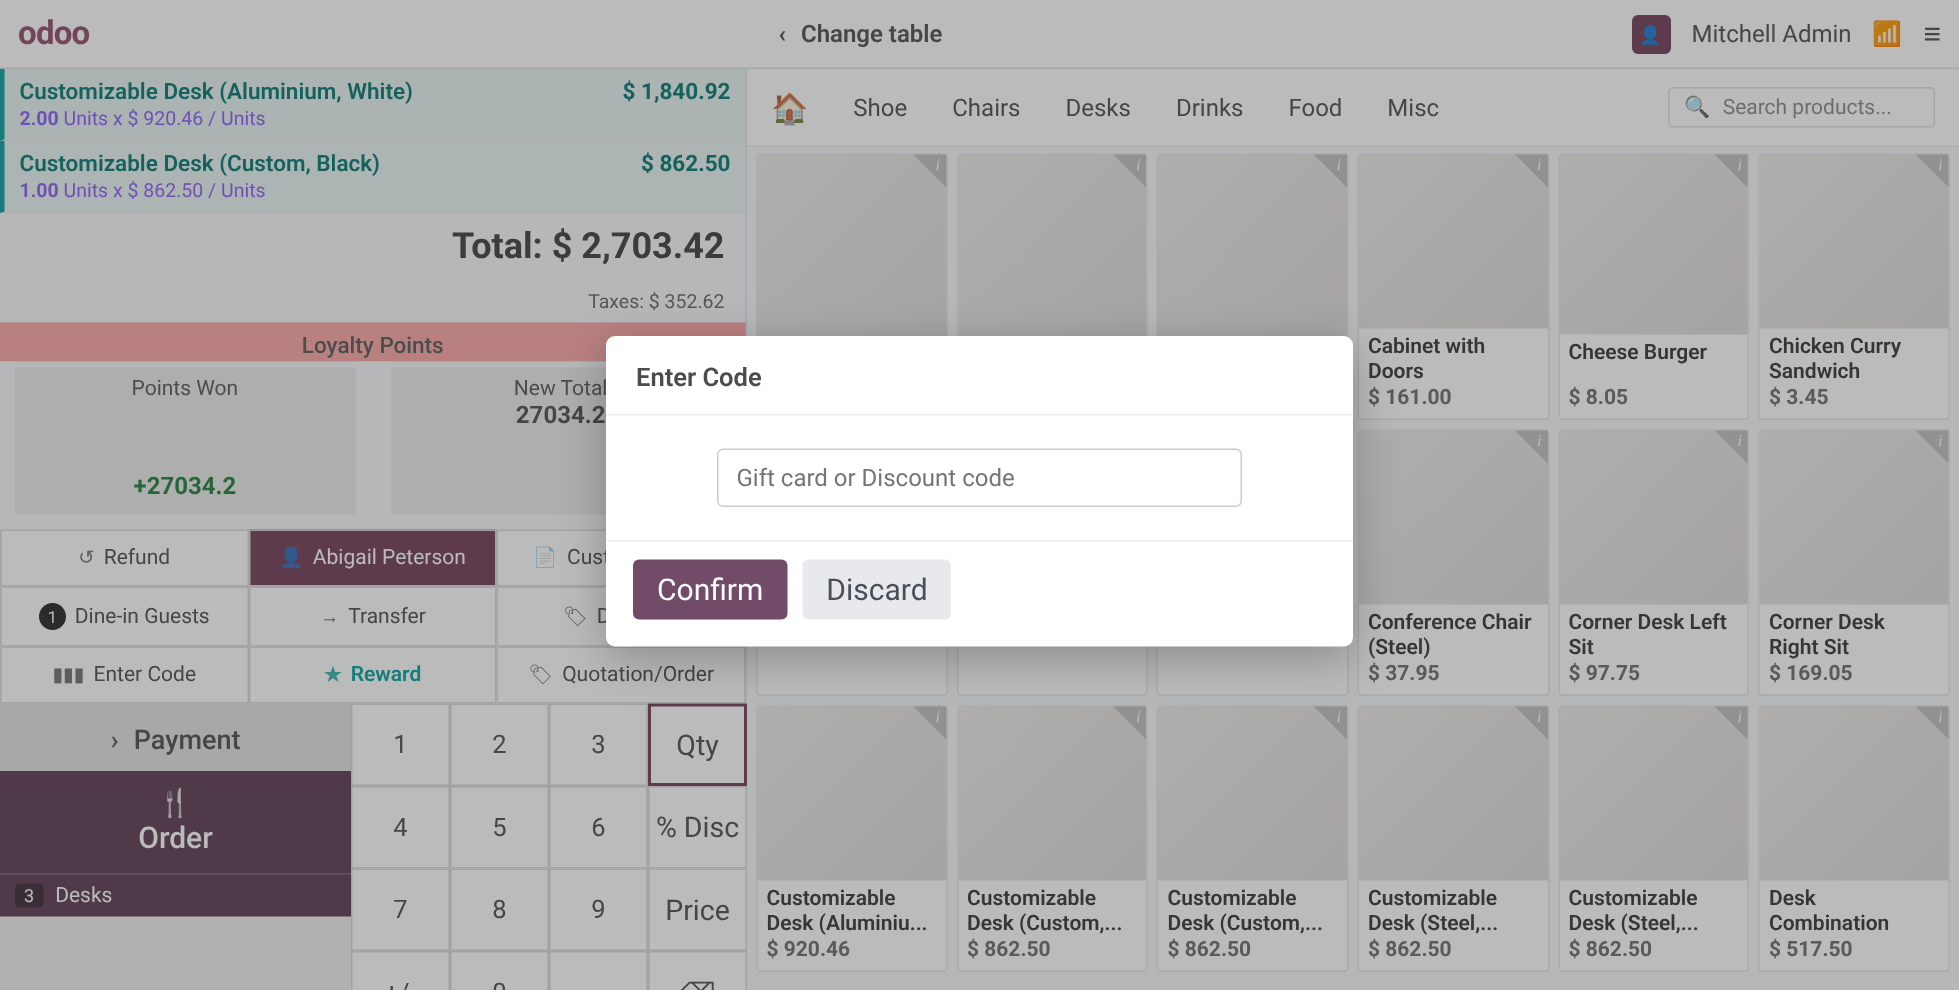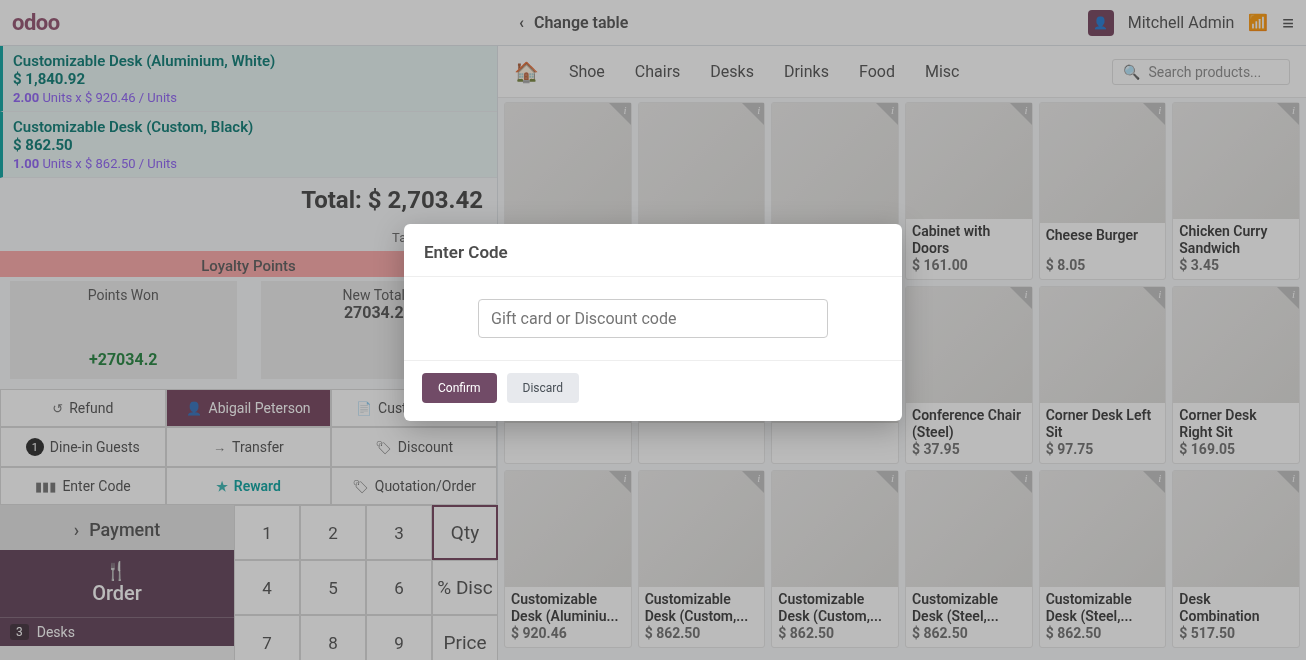--- a/index.html
+++ b/index.html
@@ -15,21 +15,21 @@
 .wifi { color: #1a7f37; font-size: 16px; }
 .hamburger { font-size: 20px; color: #4c4c4c; }
 
 .main { display: flex; height: calc(100% - 46px); }
 
 
 .left { width: 498px; display: flex; flex-direction: column; background: #f0f0f0; border-right: 1px solid #dee2e6; }
 .order-line { border-left: 3px solid transparent; padding: 6px 10px; background: #f8f9fa; border-bottom: 1px solid #e9ecef; display: flex; flex-direction: column; gap: 2px; }
 .order-line.sel { border-left-color: #00a09d; background: #e6f4f3; }
 .order-line.alt { background: #eaf6f5; border-left-color: #00a09d; }
-.ol-top { display: flex; justify-content: space-between; font-weight: 600; color: #00776f; font-size: 15px; flex-direction: column; }
+.ol-top { display: flex; justify-content: space-between; font-weight: 600; color: #00776f; font-size: 15px; }
 .ol-sub { font-size: 13px; color: #8b5cf6; }
 .ol-sub .q { font-weight: 700; }
 .ol-price { font-weight: 700; color: #00776f; }
 .totals { text-align: right; padding: 8px 14px 6px; background: #f8f9fa; }
 .totals .tot { font-size: 24px; font-weight: 700; color: #3c3c3c; }
 .totals .tax { font-size: 13px; color: #666; margin-top: 16px; }
 .loyalty-hdr { text-align: center; font-size: 15px; color: #555; padding: 6px 0 2px; background: #fca5a5; font-weight: 500; }
 .loyalty-row { display: flex; gap: 24px; padding: 4px 10px 10px; background: #f8f9fa; }
 .loy-box { flex: 1; background: #ececec; padding: 6px 0 10px; text-align: center; }
 .loy-box .lbl { font-size: 14px; color: #555; }
@@ -76,21 +76,21 @@
 .prod .nm { padding: 4px 6px 0; font-size: 14px; font-weight: 600; color: #333; line-height: 1.2; min-height: 34px; }
 .prod .pr { padding: 0 6px 6px; font-size: 14px; font-weight: 700; color: #6b6b6b; }
 
 
 .overlay { position: absolute; inset: 0; background: rgba(60,60,60,.35); }
 .modal { position: absolute; left: 404px; top: 224px; width: 498px; background: #fff; border-radius: 6px; box-shadow: 0 8px 30px rgba(0,0,0,.25); }
 .modal h3 { font-size: 17px; font-weight: 600; padding: 18px 20px 14px; border-bottom: 1px solid #eee; }
 .modal .body { padding: 22px 0; text-align: center; }
 .modal input { width: 350px; padding: 9px 12px; font-size: 16px; border: 1px solid #ccc; border-radius: 4px; color: #495057; }
 .modal .actions { display: flex; gap: 10px; padding: 12px 18px 18px; border-top: 1px solid #eee; }
-.modal .btn { padding: 8px 16px; font-size: 12px; border-radius: 4px; border: none; }
+.modal .btn { padding: 8px 16px; font-size: 20px; border-radius: 4px; border: none; }
 .modal .btn.primary { background: #714b67; color: #fff; }
 .modal .btn.secondary { background: #e7e9ed; color: #495057; }
 
 .icon { display: inline-block; }
 </style>
 </head>
 <body>
 
 <div class="topbar">
   <span class="logo">odoo</span>

